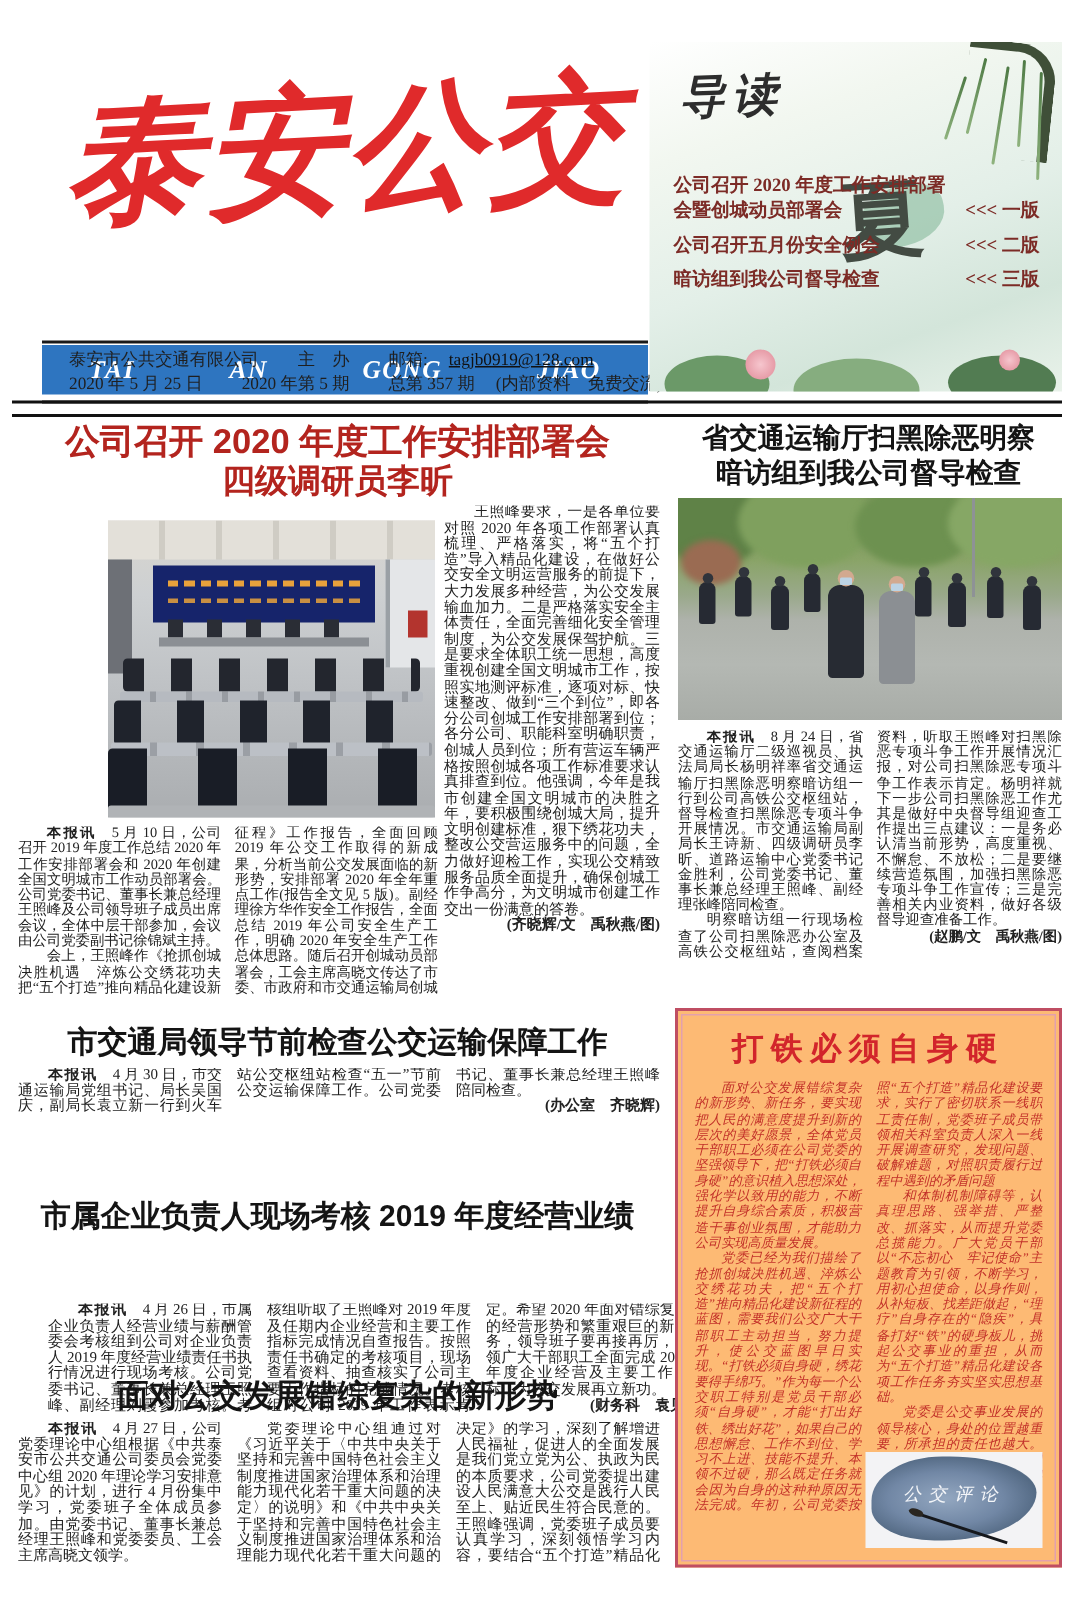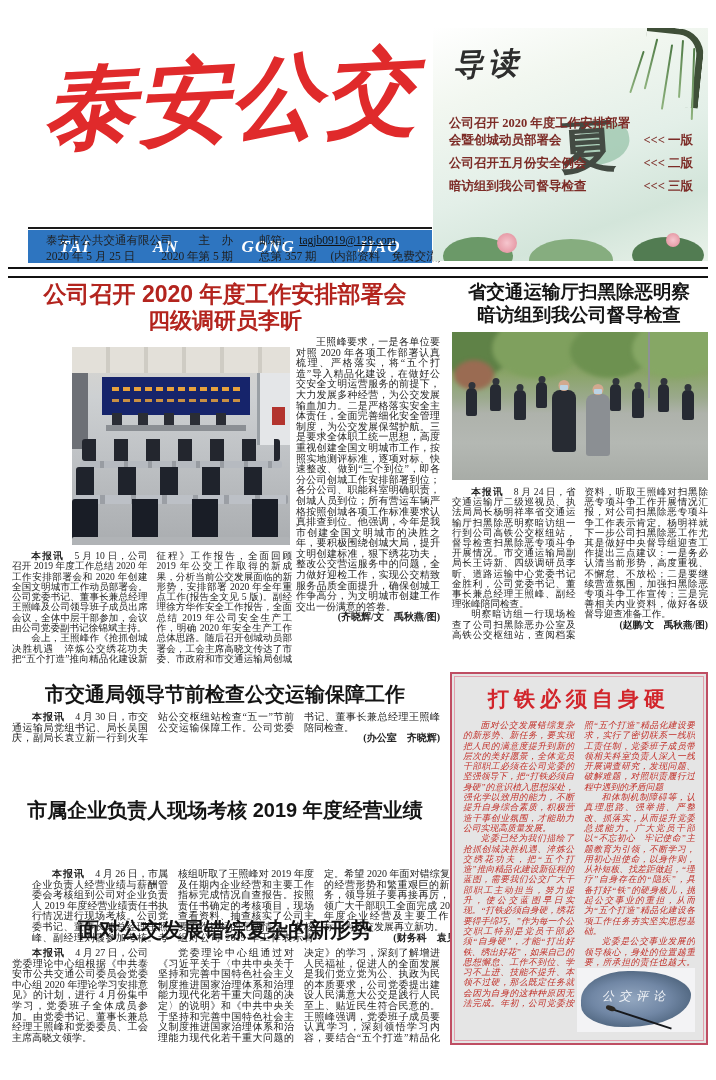--- a/index.html
+++ b/index.html
@@ -113,21 +113,21 @@
     width:7px;height:7px;border-radius:50%;background:#30343c;}
   .leader{position:absolute;border-radius:8px 8px 3px 3px;}
   .leader .head{position:absolute;top:-10px;left:50%;transform:translateX(-50%);
     width:11px;height:11px;border-radius:50%;background:#d2a98f;}
   .leader .mask{position:absolute;top:-5px;left:50%;transform:translateX(-50%);
     width:8px;height:5px;background:#bcd3e4;border-radius:1px;}
   .insp-t{left:452px;top:487px;width:256px;height:180px;column-count:2;column-gap:9px;
     font-size:9.6px;line-height:10.2px;}
 
   
-  .comm-box{left:450px;top:672px;width:258px;height:373px;border:2px solid #bf4e63;box-sizing:border-box;background:#e5e5e5;}
+  .comm-box{left:450px;top:672px;width:258px;height:373px;border:2px solid #bf4e63;box-sizing:border-box;background:#fdba74;}
   .comm-inner{position:absolute;left:2px;top:2px;right:2px;bottom:2px;border:1px solid #e3a0ad;padding:5px 8px;box-sizing:border-box;}
   .comm-title{text-align:center;font-size:21px;font-weight:bold;color:#d2252b;letter-spacing:5px;
     margin:3px 0 7px;font-family:"Liberation Sans","DejaVu Sans",sans-serif;}
   .comm-text{height:296px;column-count:2;column-gap:10px;font-size:8.8px;line-height:10.3px;
     color:#c23029;font-style:italic;text-align:justify;overflow:hidden;}
   .comm-text p{margin:0;text-indent:2em;}
   .stamp-wrap{position:absolute;right:8px;bottom:8px;width:118px;height:64px;background:#f3f3f5;overflow:hidden;}
   .stamp-blob{position:absolute;left:4px;top:3px;width:110px;height:56px;
     background:radial-gradient(ellipse at 45% 50%,#93a7c0 0%,#7187a5 45%,#546a84 72%,rgba(84,106,132,0) 98%);
     border-radius:45% 55% 60% 40% / 55% 45% 60% 40%;}

